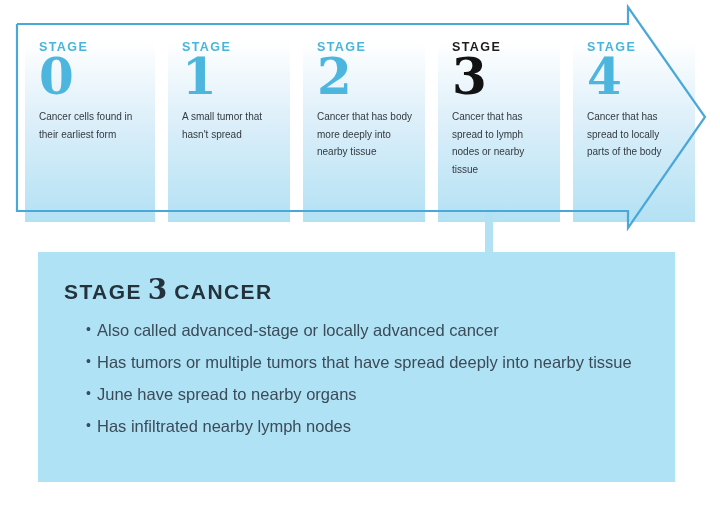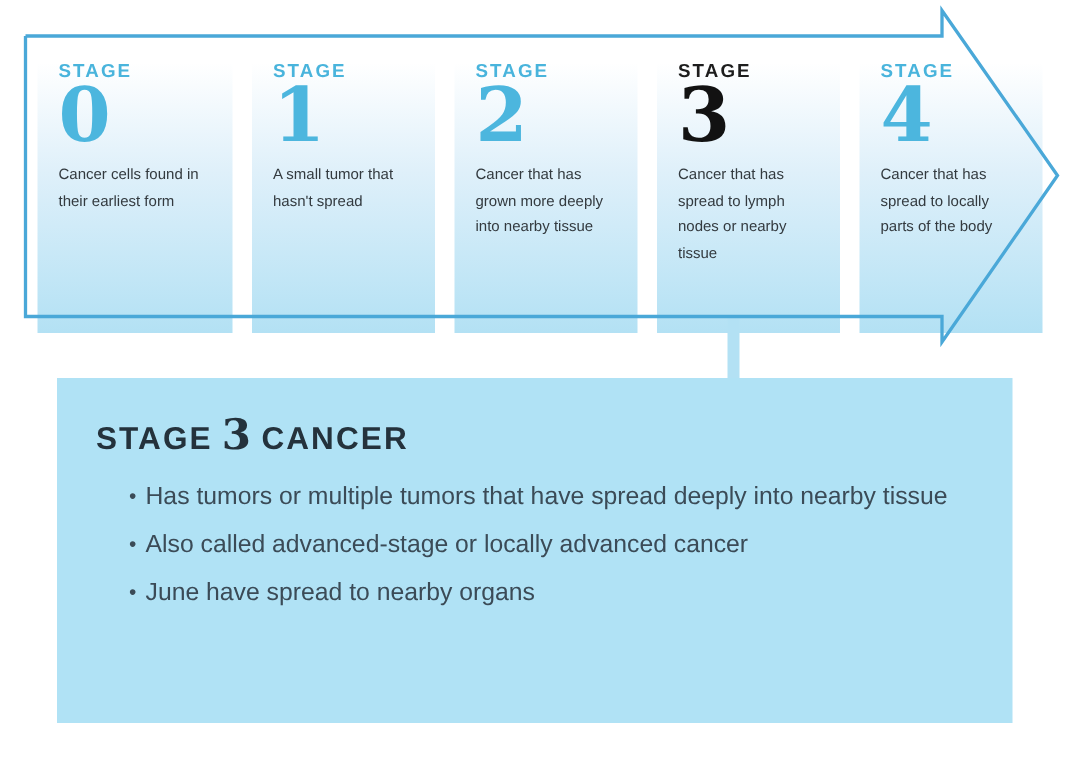--- a/index.html
+++ b/index.html
@@ -164,21 +164,21 @@
 
     <div class="stage-card c1">
       <p class="stage-label">STAGE</p>
       <p class="stage-num">1</p>
       <p class="stage-desc">A small tumor that hasn't spread</p>
     </div>
 
     <div class="stage-card c2">
       <p class="stage-label">STAGE</p>
       <p class="stage-num">2</p>
-      <p class="stage-desc">Cancer that has grown more deeply into nearby tissue</p>
+      <p class="stage-desc">Cancer that has body more deeply into nearby tissue</p>
     </div>
 
     <div class="stage-card c3 active">
       <p class="stage-label">STAGE</p>
       <p class="stage-num">3</p>
       <p class="stage-desc">Cancer that has spread to lymph nodes or nearby tissue</p>
     </div>
 
     <div class="stage-card c4">
       <p class="stage-label">STAGE</p>
@@ -193,19 +193,20 @@
 
   <div id="connector"></div>
 
   <div id="callout">
     <h2 id="callout-title">
       <span class="t-pre">STAGE</span>
       <span class="t-num">3</span>
       <span class="t-post">CANCER</span>
     </h2>
     <ul id="callout-list">
+      <li>Also called advanced-stage or locally advanced cancer</li>
       <li>Has tumors or multiple tumors that have spread deeply into nearby tissue</li>
-      <li>Also called advanced-stage or locally advanced cancer</li>
       <li>June have spread to nearby organs</li>
+      <li>Has infiltrated nearby lymph nodes</li>
     </ul>
   </div>
 
 </div>
 
 </body></html>

